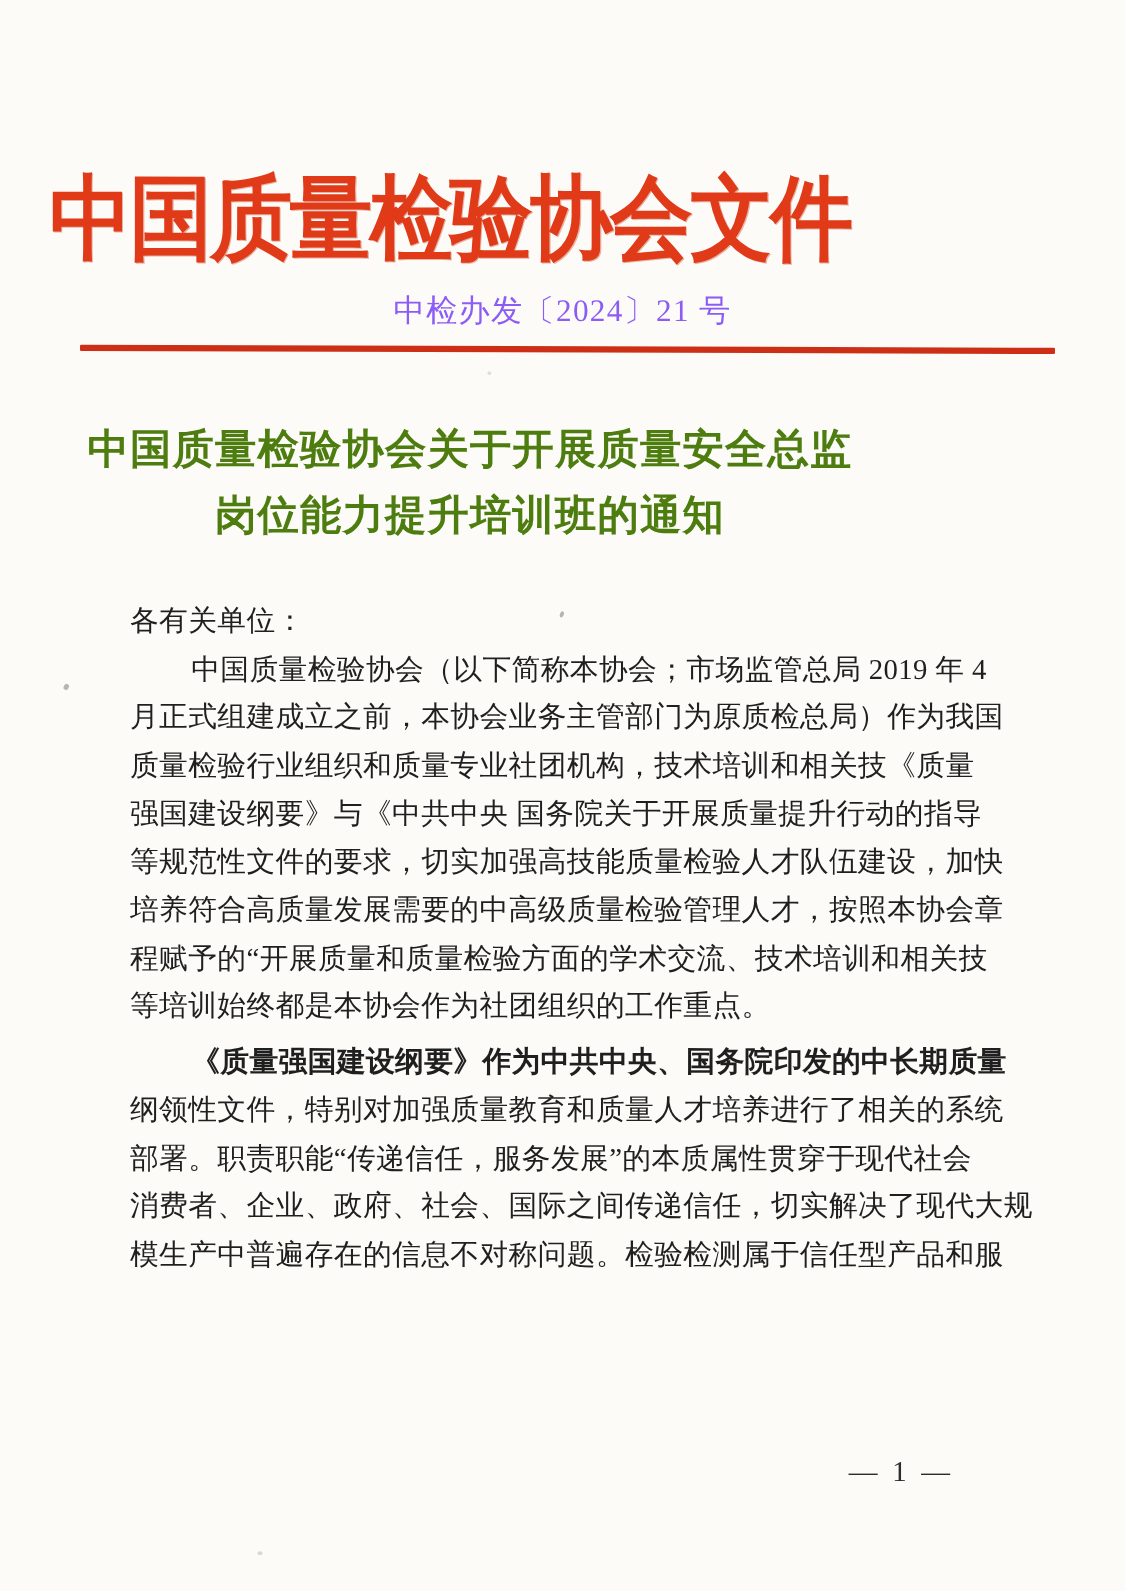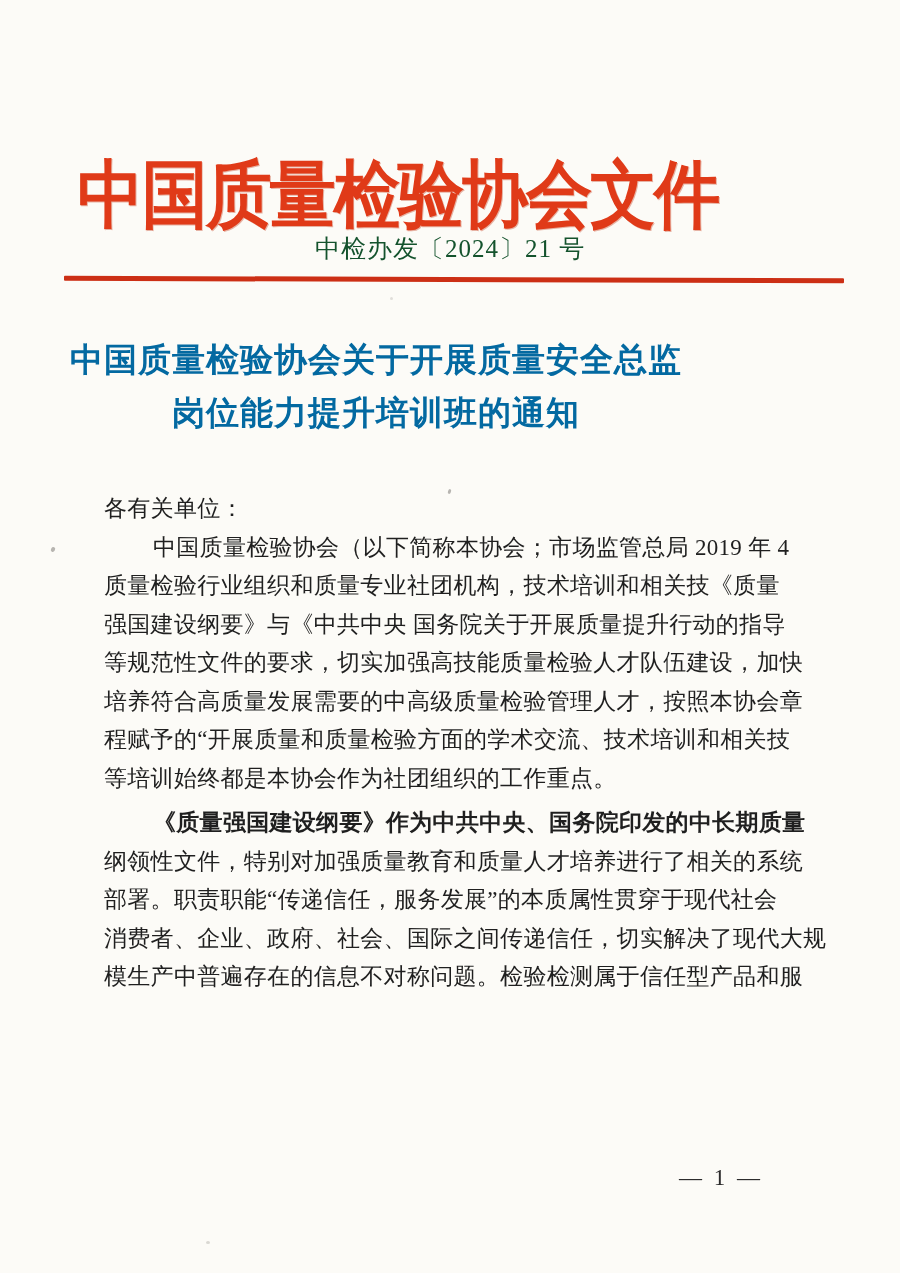--- a/index.html
+++ b/index.html
@@ -11,22 +11,21 @@
     font-family: "Liberation Serif", "DejaVu Serif", serif;
     overflow: hidden;
   }
 
   
   .letterhead-wrap {
     position: absolute;
     top: 126px;
     left: 0;
     width: 796px;
-    text-align: center;
-    margin-top: 20px;
+    text-align: left;
   }
   .letterhead {
     display: inline-block;
     font-size: 74px;
     font-weight: bold;
     color: #e03a18;
     letter-spacing: -2px;
     transform: scaleX(0.89);
     transform-origin: center;
     white-space: nowrap;
@@ -34,21 +33,21 @@
   }
 
   
   .doc-number {
     position: absolute;
     top: 232px;
     left: 0;
     width: 900px;
     text-align: center;
     font-size: 25px;
-    color: #14532d;
+    color: #8b5cf6;
     letter-spacing: 1px;
   }
 
   
   .red-divider {
     position: absolute;
     top: 277px;
     left: 64px;
     width: 780px;
     height: 5px;
@@ -59,34 +58,33 @@
 
   
   .notice-title {
     position: absolute;
     top: 334px;
     left: 0;
     width: 752px;
     text-align: center;
     font-size: 33px;
     font-weight: bold;
-    color: #0369a1;
+    color: #4d7c0f;
     line-height: 53px;
     letter-spacing: 1px;
   }
 
   
   .body-text {
     position: absolute;
     top: 478px;
     left: 104px;
     width: 712px;
     font-size: 23px;
     color: #1f1f1f;
-    margin-top: 12px;
   }
   .body-line {
     line-height: 38.5px;
     height: 38.5px;
     white-space: nowrap;
     letter-spacing: 0.3px;
   }
   .body-line.indent { text-indent: 49px; }
   .body-line.para-gap { margin-top: 6px; font-weight: bold; }
 
@@ -126,20 +124,21 @@
 <div class="red-divider" style="background: rgb(204, 47, 21);"></div>
 
 <div class="notice-title">
   <div>中国质量检验协会关于开展质量安全总监</div>
   <div>岗位能力提升培训班的通知</div>
 </div>
 
 <div class="body-text">
     <div class="body-line">各有关单位：</div>
     <div class="body-line indent">中国质量检验协会（以下简称本协会；市场监管总局 2019 年 4</div>
+    <div class="body-line">月正式组建成立之前，本协会业务主管部门为原质检总局）作为我国</div>
     <div class="body-line">质量检验行业组织和质量专业社团机构，技术培训和相关技《质量</div>
     <div class="body-line">强国建设纲要》与《中共中央 国务院关于开展质量提升行动的指导</div>
     <div class="body-line">等规范性文件的要求，切实加强高技能质量检验人才队伍建设，加快</div>
     <div class="body-line">培养符合高质量发展需要的中高级质量检验管理人才，按照本协会章</div>
     <div class="body-line">程赋予的“开展质量和质量检验方面的学术交流、技术培训和相关技</div>
     <div class="body-line">等培训始终都是本协会作为社团组织的工作重点。</div>
     <div class="body-line indent para-gap">《质量强国建设纲要》作为中共中央、国务院印发的中长期质量</div>
     <div class="body-line">纲领性文件，特别对加强质量教育和质量人才培养进行了相关的系统</div>
     <div class="body-line">部署。职责职能“传递信任，服务发展”的本质属性贯穿于现代社会</div>
     <div class="body-line">消费者、企业、政府、社会、国际之间传递信任，切实解决了现代大规</div>

